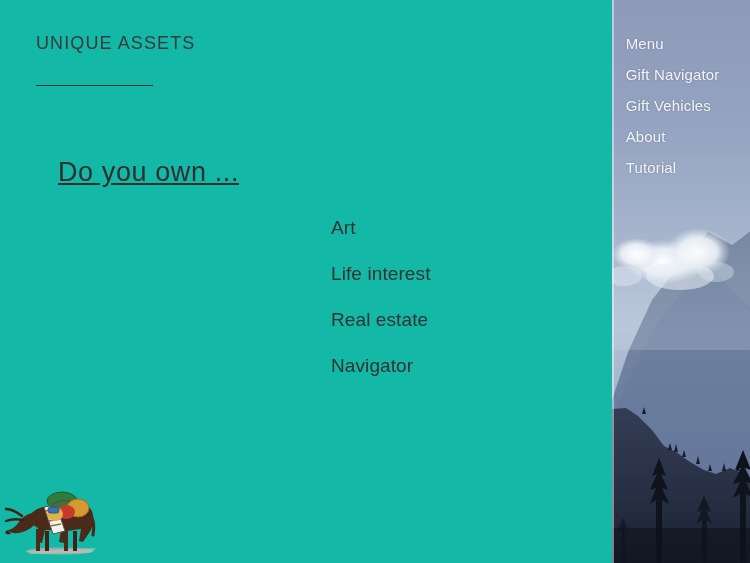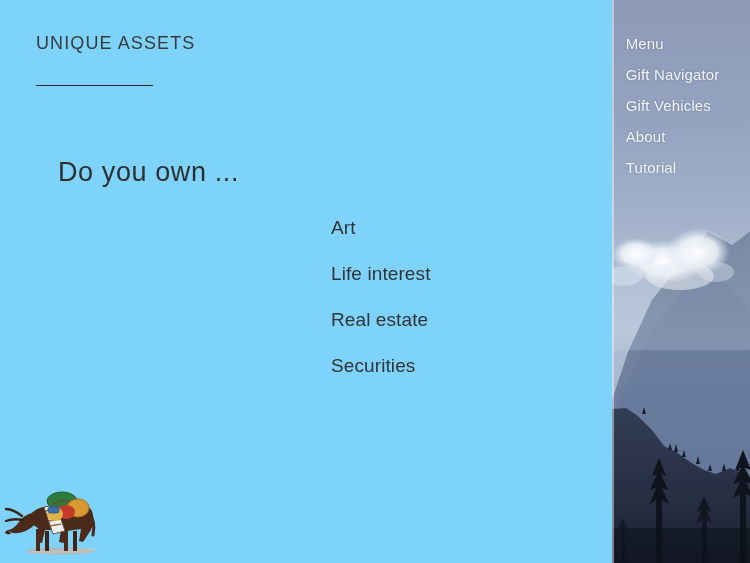--- a/index.html
+++ b/index.html
@@ -20,21 +20,21 @@
     inset: 0;
     display: flex;
     background: #ffffff;
   }
 
   
   .main {
     position: relative;
     width: 712px;
     height: 563px;
-    background: #7dd3fc;
+    background: #14b8a6;
     overflow: hidden;
   }
 
   .page-title {
     position: absolute;
     left: 36px;
     top: 33px;
     font-size: 18px;
     font-weight: 300;
     letter-spacing: 1.1px;
@@ -53,20 +53,21 @@
 
   .prompt {
     position: absolute;
     left: 58px;
     top: 157px;
     font-size: 27px;
     font-weight: 300;
     letter-spacing: 0.6px;
     color: #2f2f2f;
     white-space: nowrap;
+    text-decoration: underline;
   }
 
   .asset-list {
     position: absolute;
     left: 331px;
     top: 215px;
     margin: 0;
     padding: 0;
     list-style: none;
   }
@@ -148,21 +149,21 @@
     <div class="page-title">UNIQUE ASSETS</div>
 
     <div class="title-rule"></div>
 
     <div class="prompt">Do you own ...</div>
 
     <ul class="asset-list">
       <li class="asset-item">Art</li>
       <li class="asset-item">Life interest</li>
       <li class="asset-item">Real estate</li>
-      <li class="asset-item">Securities</li>
+      <li class="asset-item">Navigator</li>
     </ul>
 
     <div class="logo">
       <svg width="110" height="78" viewBox="0 0 110 78" xmlns="http://www.w3.org/2000/svg">
 
         <ellipse cx="56" cy="70" rx="34" ry="3.4" fill="#b9aea6" opacity="0.75"></ellipse>
         <path d="M22 70 L92 67 L86 72 L26 73 Z" fill="#cfc6bf" opacity="0.55"></path>
 
         <path d="M84 30 q8 10 5 24" stroke="#4a2a18" stroke-width="3" fill="none" stroke-linecap="round"></path>
 

